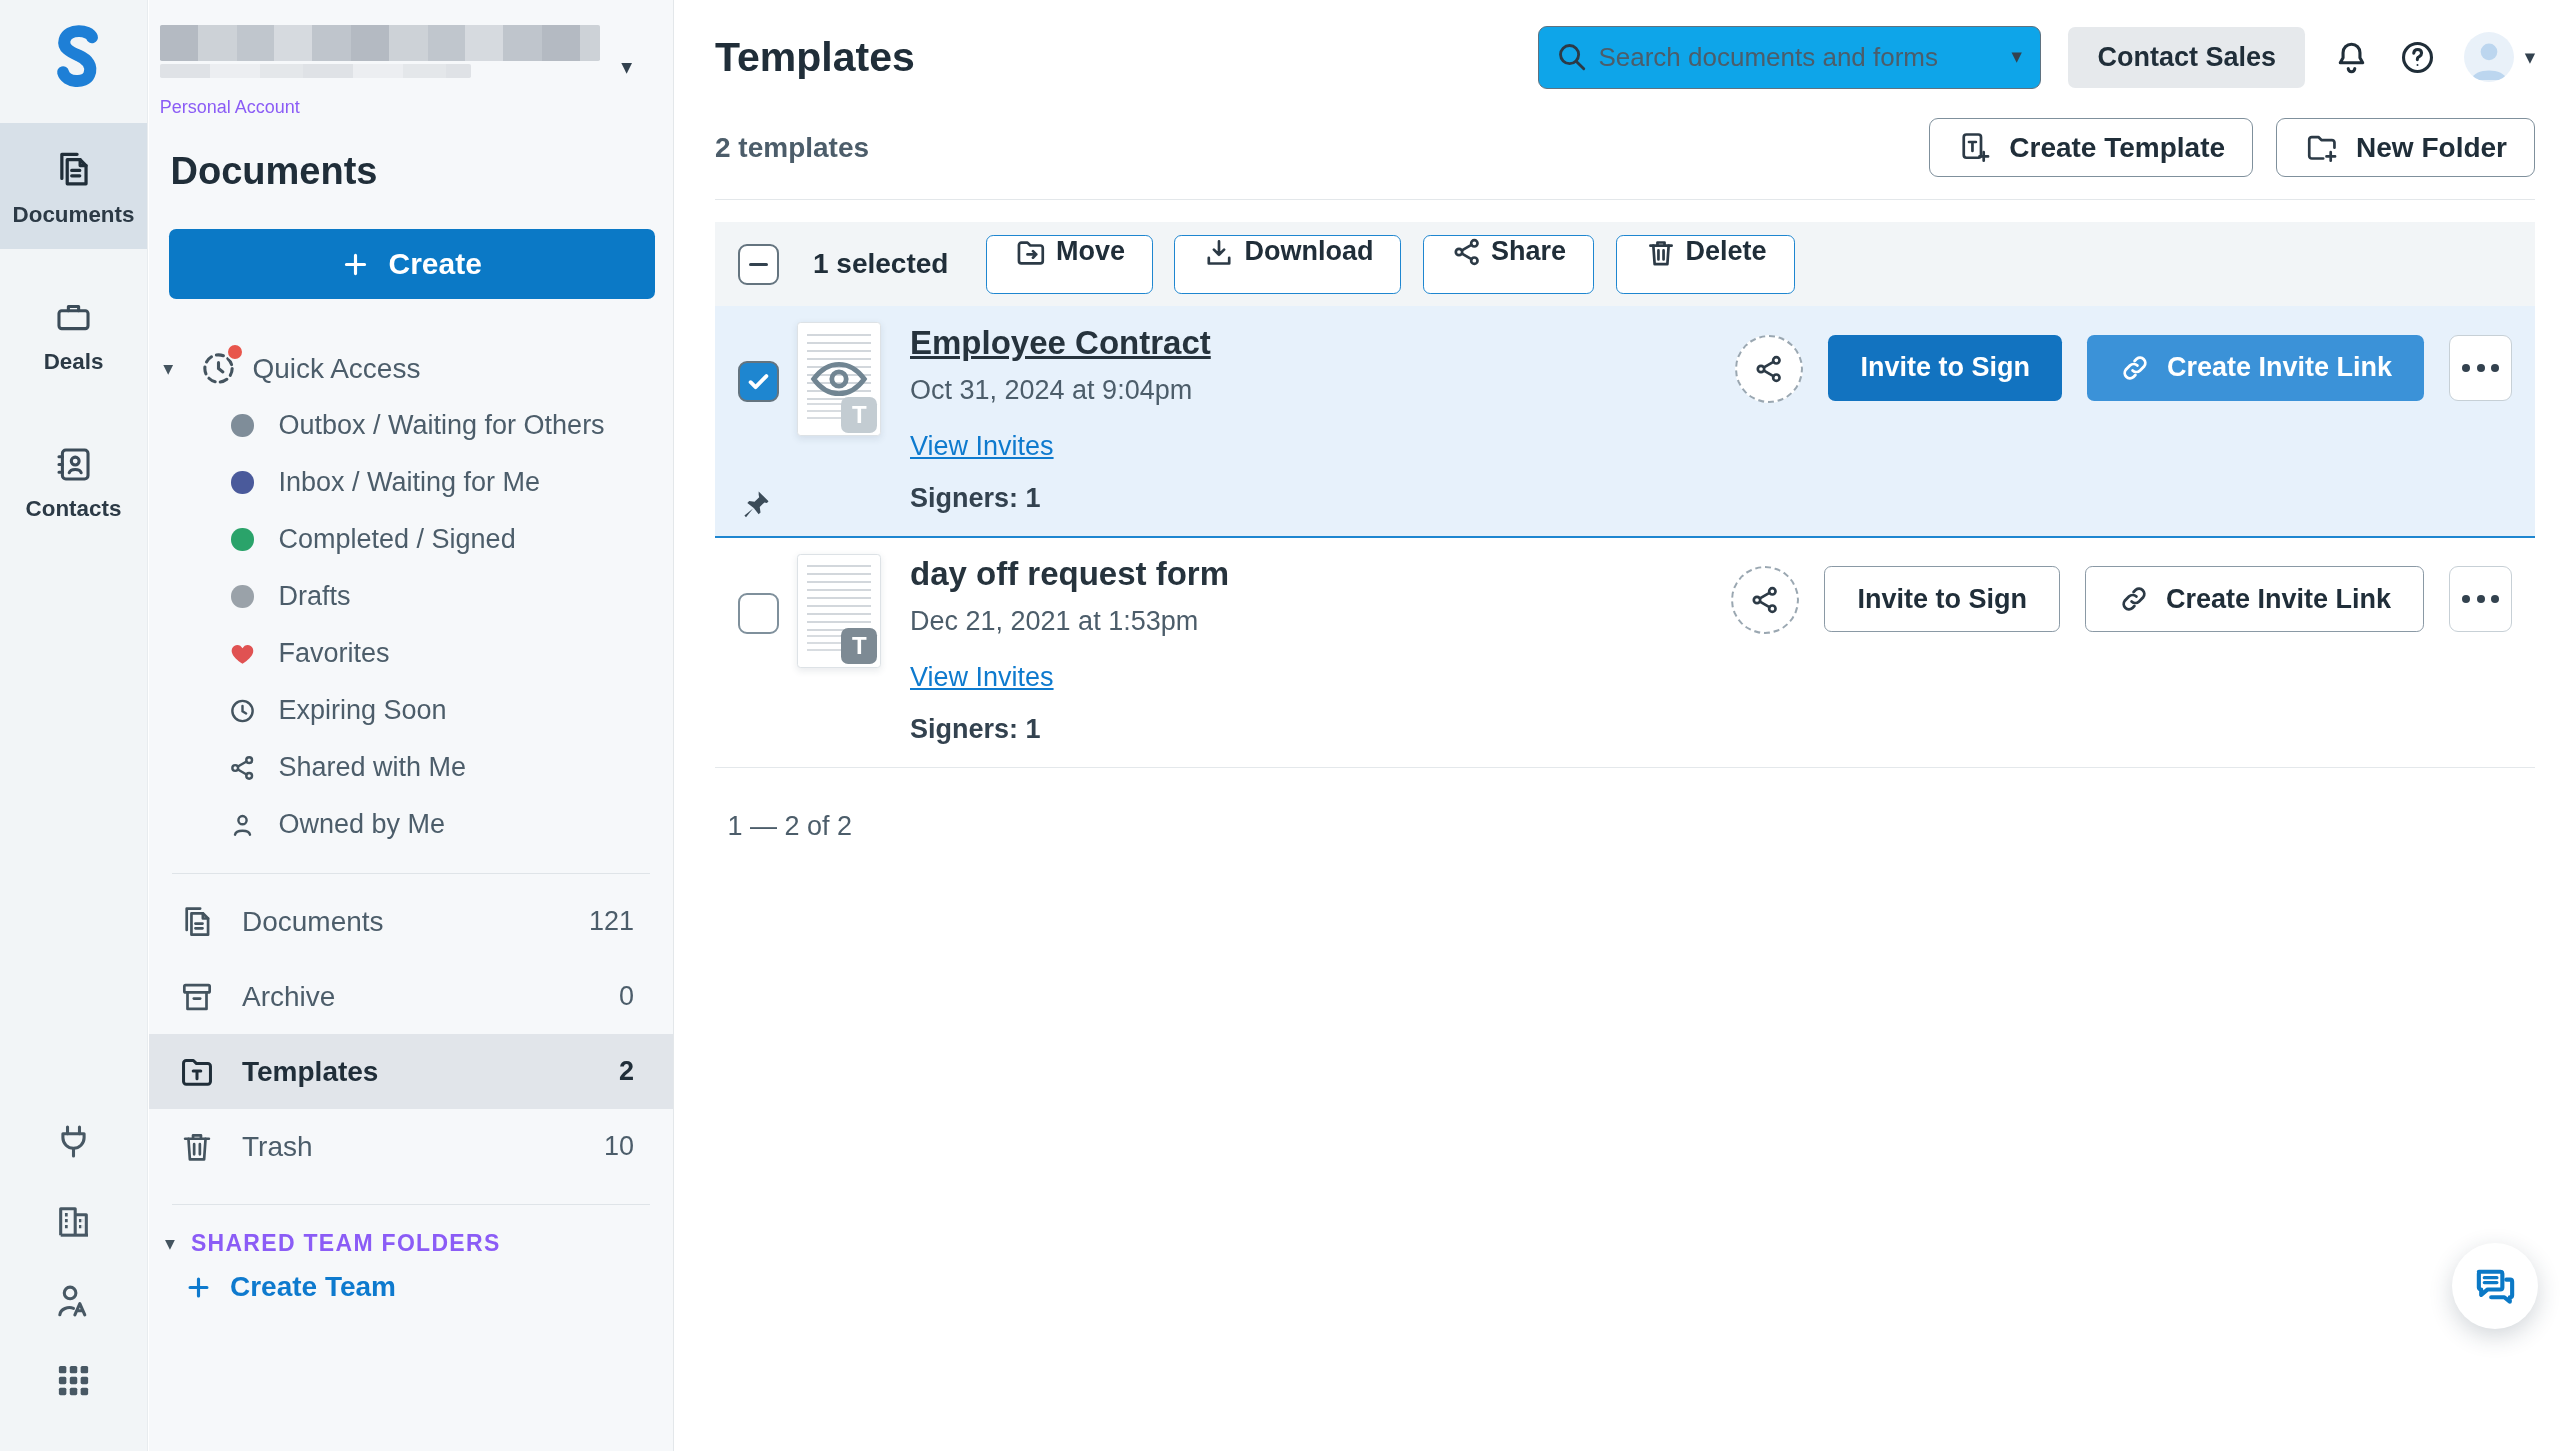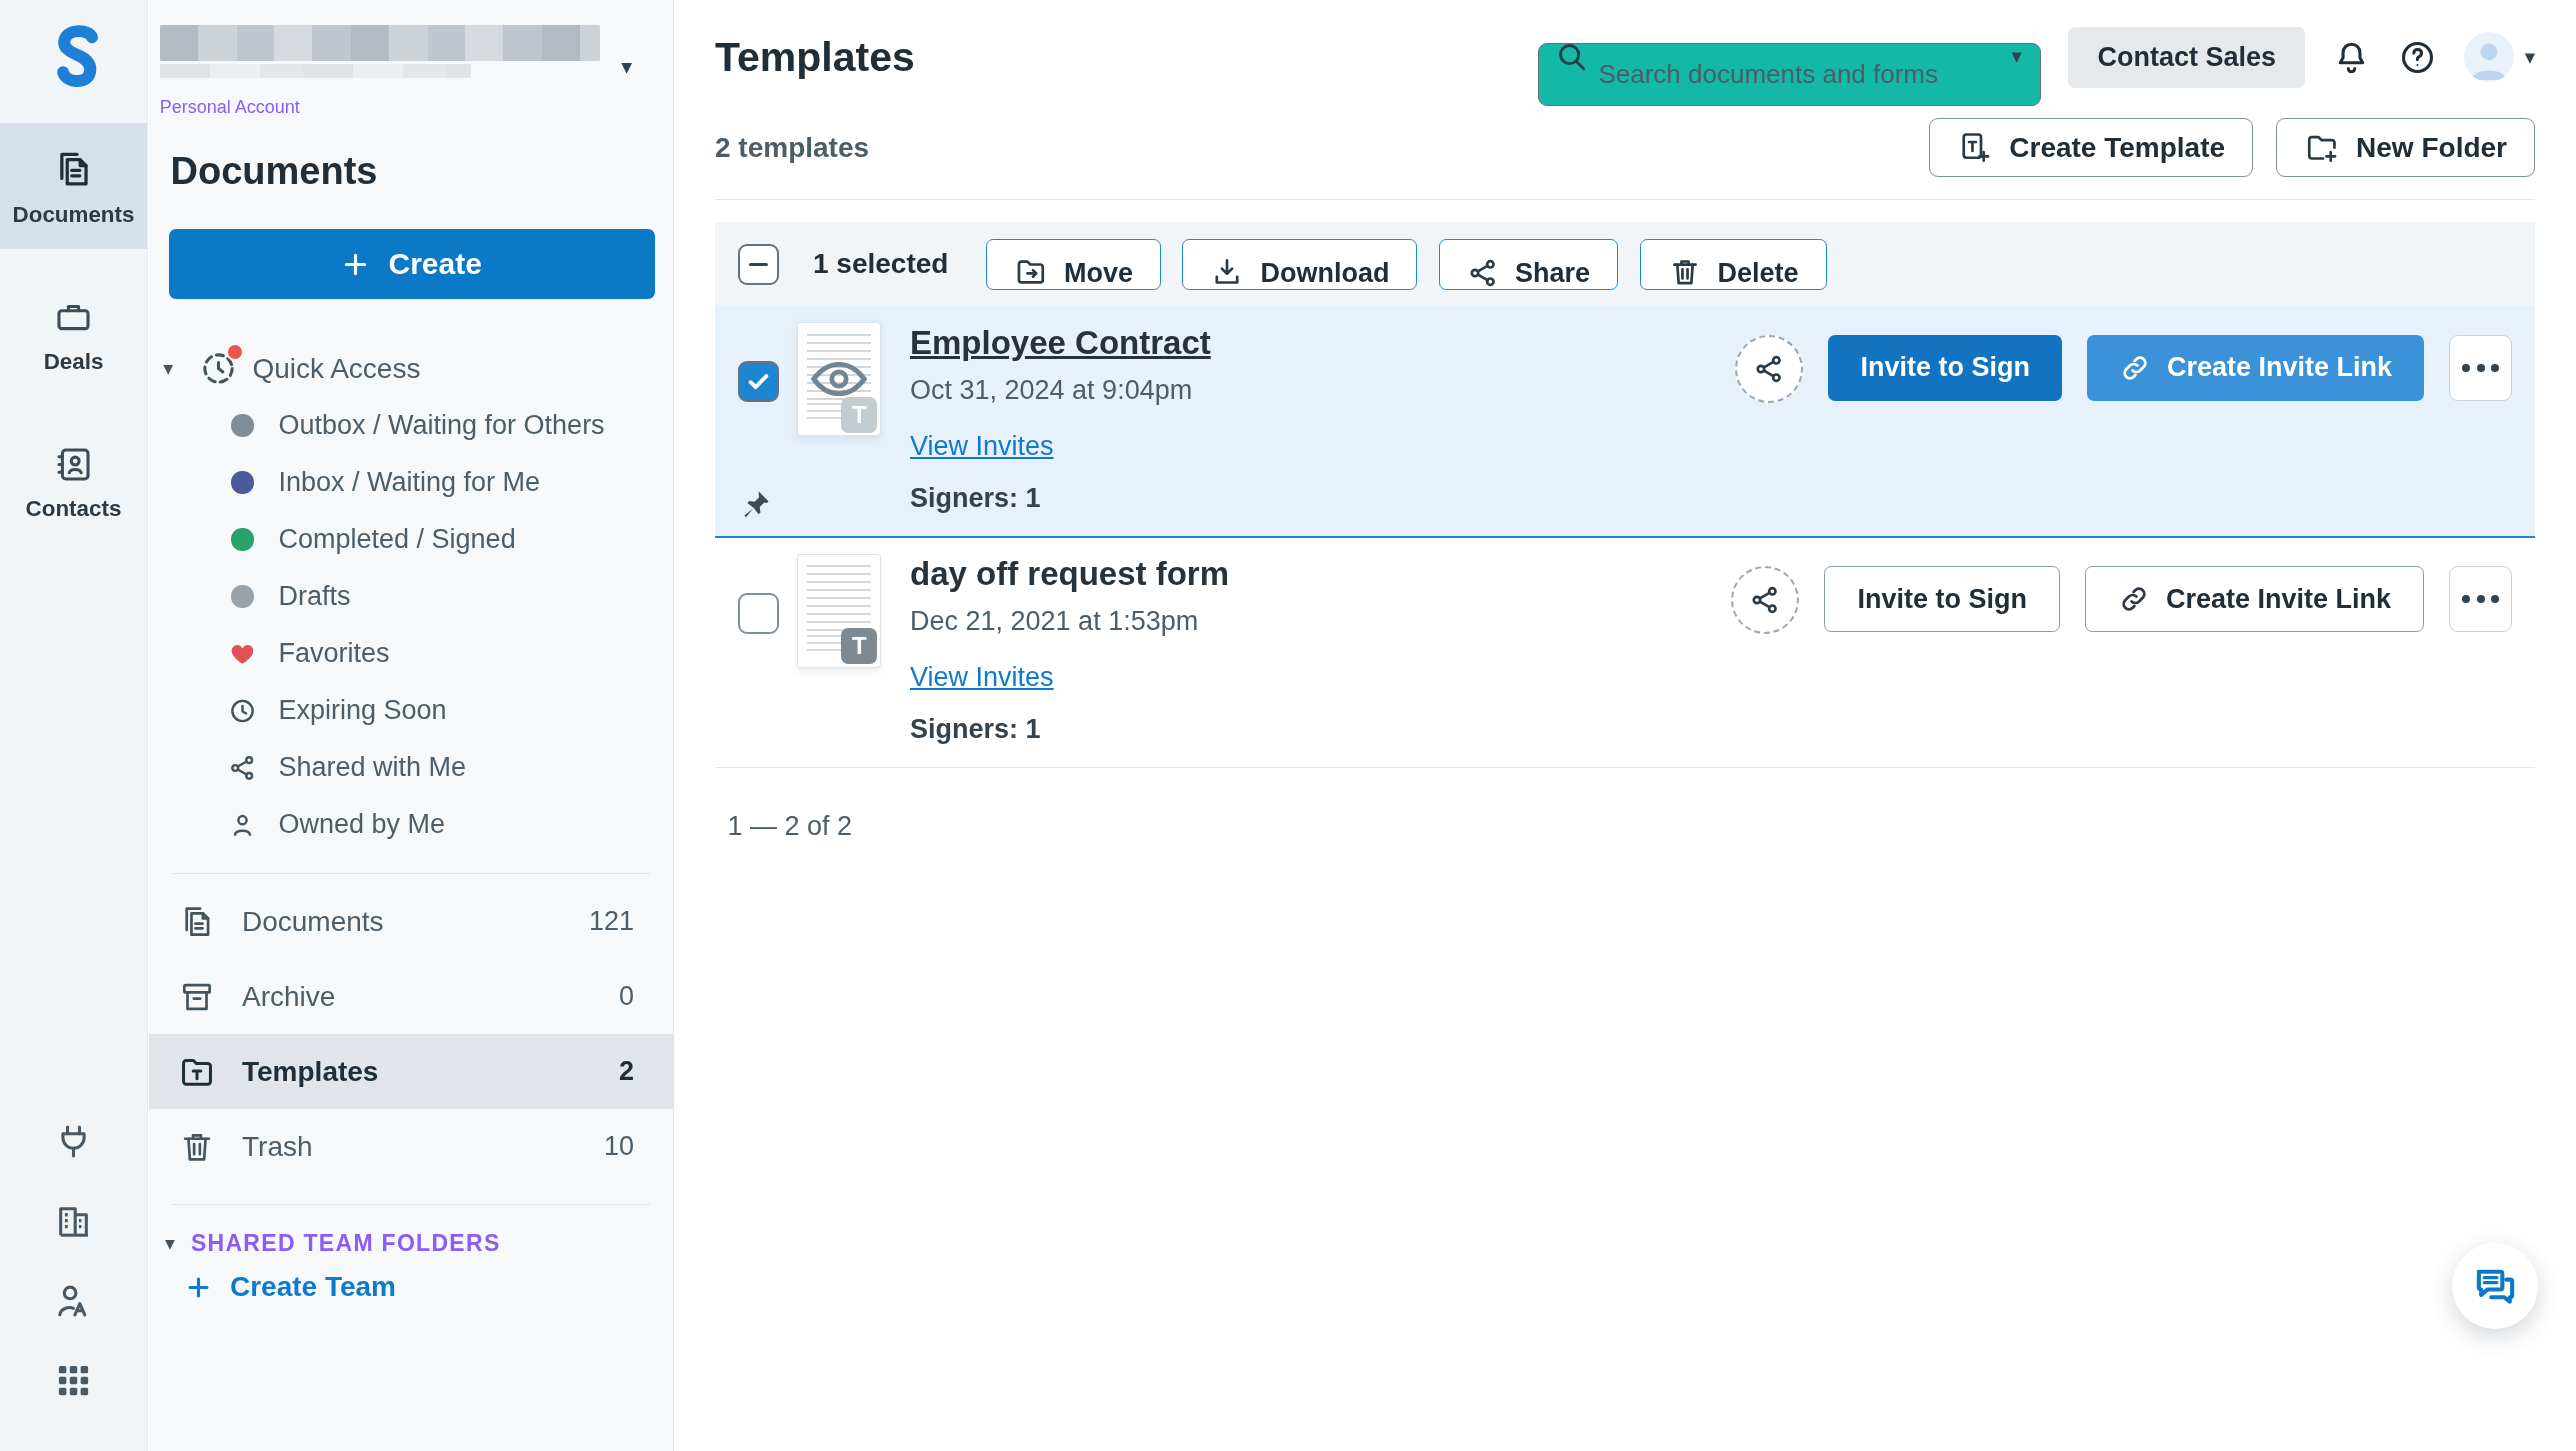--- a/index.html
+++ b/index.html
@@ -57,21 +57,21 @@
   .team-item { display:flex; align-items:center; gap:25px; height:77px; padding-left:30px; font-size:28px; color:#4c5d6a; cursor:pointer; }
   .team-item .fic { color:#44545f; display:flex; }
   .create-team { display:flex; align-items:center; gap:18px; margin:14.3px 0 0 36px; color:#0e7ace; font-size:28px; font-weight:600; cursor:pointer; }
 
   
   .main { position:absolute; left:674px; top:0; right:0; bottom:0; background:#fff; padding:0 41px; }
   .topbar { display:flex; align-items:center; margin-top:25px; height:64px; }
   .page-title { font-size:41px; font-weight:700; color:#202e39; }
   .top-right { margin-left:auto; display:flex; align-items:center; gap:27px; }
   .search { position:relative; width:503px; height:63px; }
-  .search input { width:100%; height:100%; border:1.8px solid #5f7280; border-radius:9px; padding:0 68px 0 59px; font-size:26px; color:#33424f; background:#14b8a6; font-family:inherit; outline:none;margin-top:17px; }
+  .search input { width:100%; height:100%; border:1.8px solid #5f7280; border-radius:9px; padding:0 68px 0 59px; font-size:26px; color:#33424f; background:#0ea5e9; font-family:inherit; outline:none; }
   .search input::placeholder { color:#4c5d6a; opacity:1; }
   .search .mag { position:absolute; left:16px; top:13.4px; color:#2c3a46; pointer-events:none; }
   .search .s-caret { position:absolute; right:19.7px; top:18px; font-size:20.6px; color:#33424f; cursor:pointer; }
   .contact-sales { height:61px; padding:0 29px; background:#e6e9ec; border-radius:7.2px; display:flex; align-items:center; font-size:27px; font-weight:600; color:#202e39; cursor:pointer; }
   .ic-btn { display:flex; color:#202e39; cursor:pointer; }
   .avatar-wrap { display:flex; align-items:center; gap:10.7px; cursor:pointer; }
   .avatar { width:50px; height:50px; border-radius:50%; background:#e9f1f9; overflow:hidden; display:flex; align-items:flex-end; justify-content:center; }
   .av-caret { font-size:20.6px; color:#33424f; }
 
   .subbar { display:flex; align-items:center; margin-top:29px; height:59px; }
@@ -80,21 +80,21 @@
   .ghost-btn { display:flex; align-items:center; gap:16px; height:59px; padding:0 27px; border:1.8px solid #7f909c; border-radius:9px; background:#fff;
     font-size:28px; font-weight:600; color:#202e39; cursor:pointer; font-family:inherit; }
   .ghost-btn .gic { display:flex; color:#2c3a46; }
 
   .main-divider { height:0.9px; background:#e3e7ea; margin-top:21.5px; }
 
   .toolbar { margin-top:23px; height:84px; background:#f2f5f7; display:flex; align-items:center; gap:21.5px; padding:0 23px; }
   .indet { width:41px; height:41px; border:2.7px solid #64747f; border-radius:9px; background:#fff; display:flex; align-items:center; justify-content:center; cursor:pointer; }
   .indet .bar { width:19.7px; height:3.6px; background:#33424f; border-radius:1.8px; }
   .sel-text { font-size:28px; font-weight:600; color:#202e39; margin:0 16px 0 12.5px; }
-  .tb-btn { display:flex; align-items:flex-end; gap:16px; height:51px; padding:0 27px; border:1.8px solid #1e86d0; border-radius:7.2px; background:#fff;
+  .tb-btn { display:flex; align-items:flex-start; gap:8px; height:59px; padding:0 27px; border:1.8px solid #1e86d0; border-radius:7.2px; background:#fff;
     font-size:27px; font-weight:600; color:#202e39; cursor:pointer; font-family:inherit; }
   .tb-btn .tic { display:flex; color:#2c3a46; }
 
   
   .trow { position:relative; display:flex; padding:16px 23px 21.5px 23px; border-bottom:1.8px solid #e4e8eb; background:#fff; }
   .trow.selected { background:#e7f1fb; border-bottom:2.7px solid #1e86d0; }
   .rcheck { width:59px; padding-top:39px; }
   .cb { width:41px; height:41px; border-radius:9px; cursor:pointer; display:flex; align-items:center; justify-content:center; }
   .cb.checked { background:#1e86d0; border:2.7px solid #64747f; }
   .cb.empty { background:#fff; border:2.7px solid #7f909c; }

